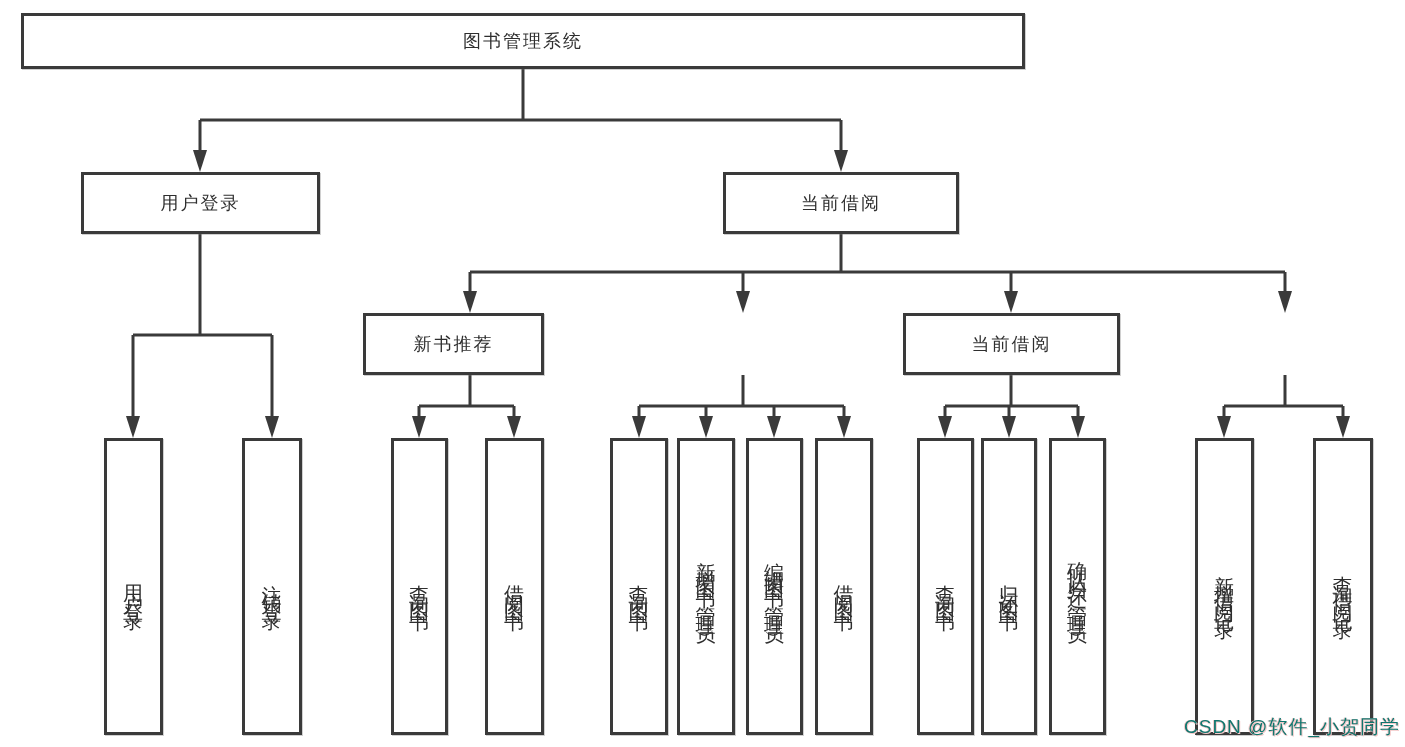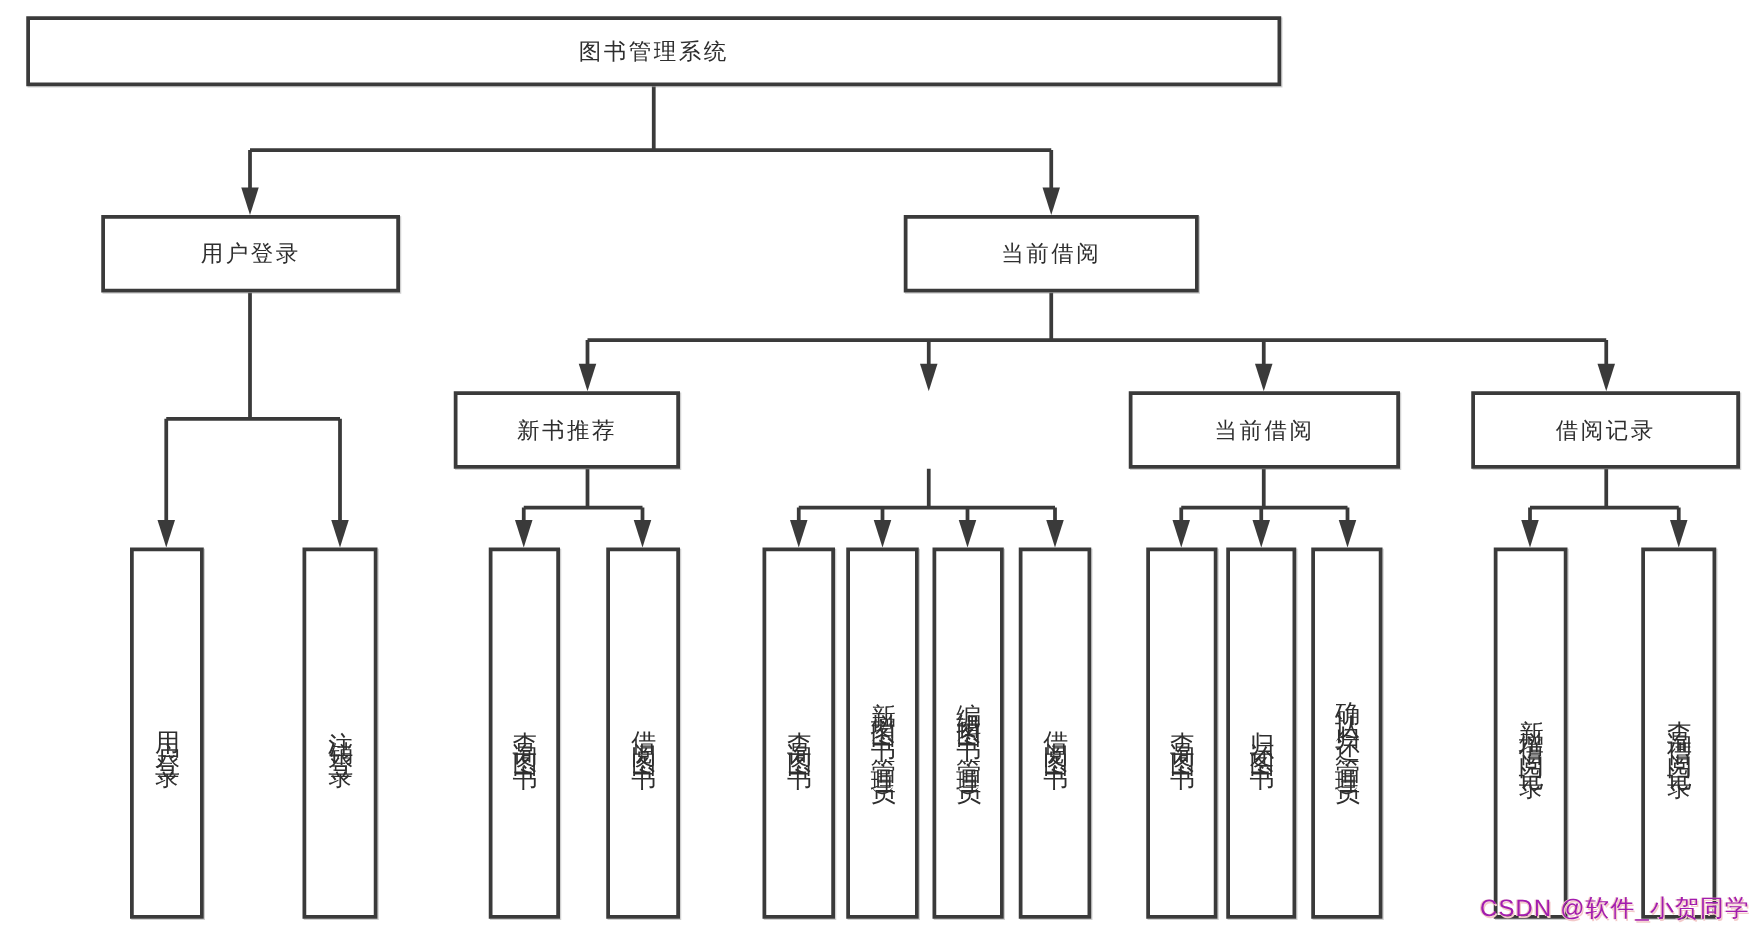--- a/index.html
+++ b/index.html
@@ -30,21 +30,21 @@
     text-orientation:mixed;
     font-size:20px;
     letter-spacing:9px;
     line-height:1;
     white-space:normal;
   }
   .watermark{
     position:absolute;
     left:1184px;top:714px;
     font-size:19px;
-    color:#a21caf;
+    color:#0f766e;
     text-shadow:1px 1px 0 #f3c9c9, -1px 0 0 #f3c9c9;
     letter-spacing:1px;
     z-index:5;
     white-space:nowrap;
   }
 </style>
 </head>
 <body>
 
 <div class="stage">
@@ -92,23 +92,20 @@
   <div class="node" style="left:723px;top:172px;width:236px;height:62px">
     <span class="lbl">当前借阅</span>
   </div>
 
   <div class="node" style="left:363px;top:313px;width:181px;height:62px">
     <span class="lbl">新书推荐</span>
   </div>
   <div class="node" style="left:903px;top:313px;width:217px;height:62px">
     <span class="lbl">当前借阅</span>
   </div>
-  <div class="node" style="left:1177px;top:313px;width:215px;height:62px">
-    <span class="lbl">借阅记录</span>
-  </div>
 
   <div class="node leaf" style="left:104px;top:438px;width:59px;height:297px">
     <span class="lbl">用户登录</span>
   </div>
   <div class="node leaf" style="left:242px;top:438px;width:60px;height:297px">
     <span class="lbl">注销登录</span>
   </div>
   <div class="node leaf" style="left:391px;top:438px;width:57px;height:297px">
     <span class="lbl">查询图书</span>
   </div>

